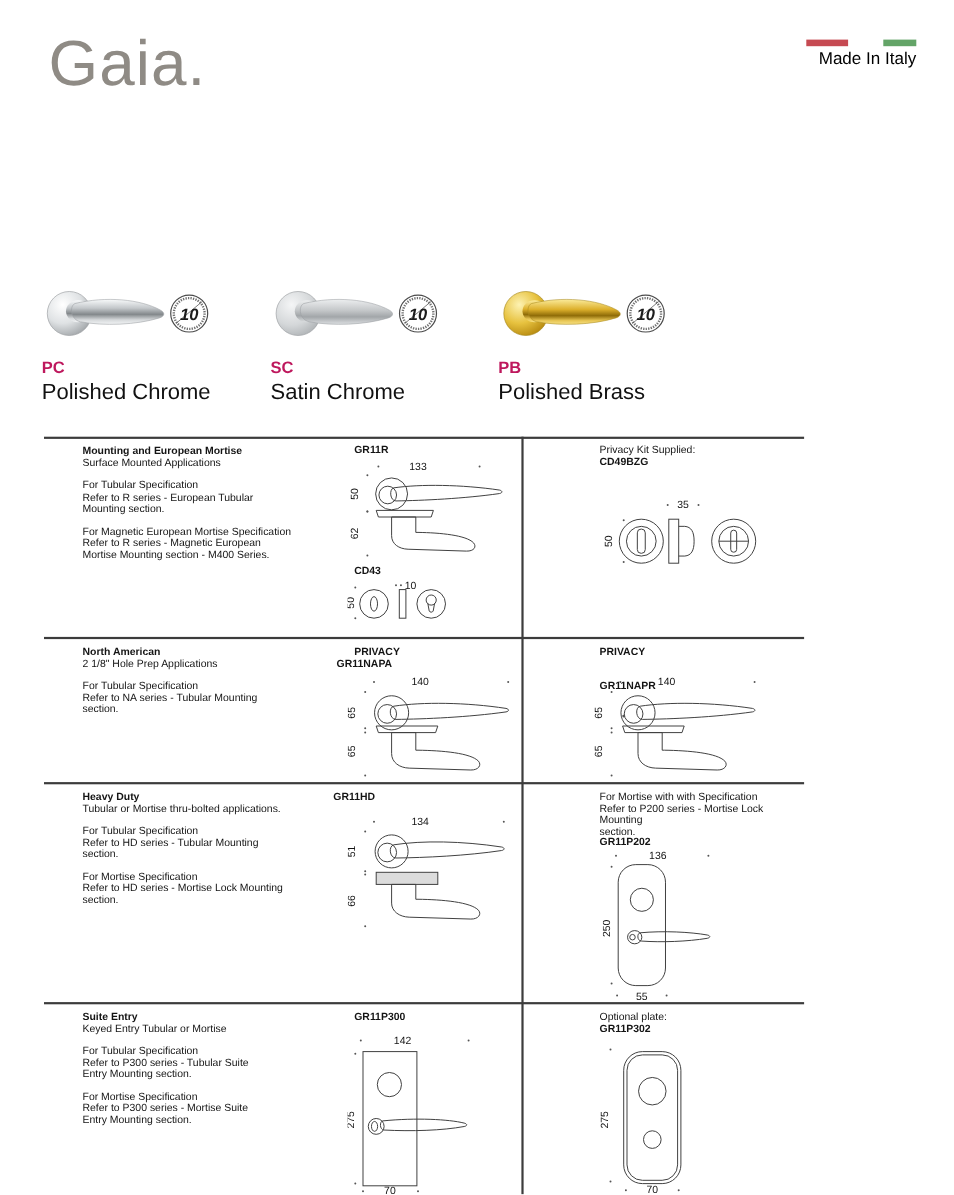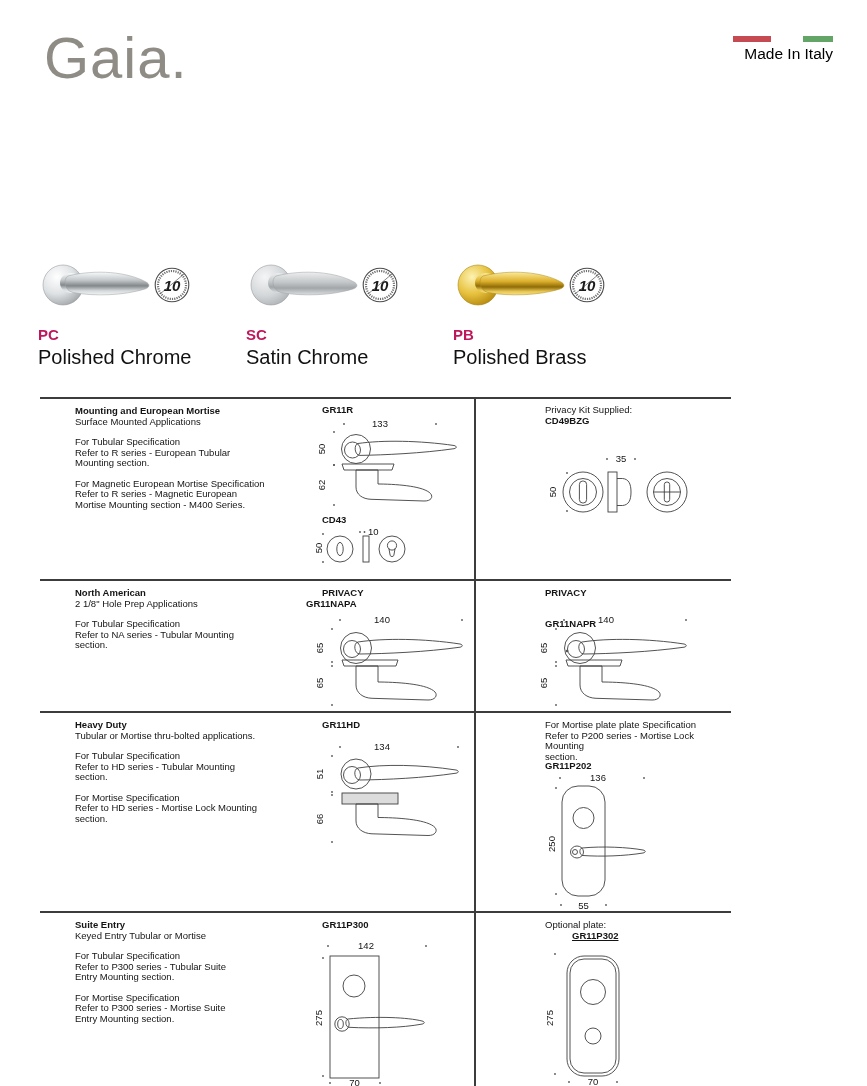--- a/index.html
+++ b/index.html
@@ -281,42 +281,42 @@
     <div class="spec-title">Heavy Duty</div>
     <div class="spec-sub">Tubular or Mortise thru-bolted applications.</div>
     <div class="spec-para">For Tubular Specification
 Refer to HD series - Tubular Mounting
 section.</div>
     <div class="spec-para">For Mortise Specification
 Refer to HD series - Mortise Lock Mounting
 section.</div>
   </div>
 
-  <div class="model-label" style="left:322px;top:719px;">GR11HD</div>
+  <div class="model-label" style="left:303px;top:719px;">GR11HD</div>
   <svg class="diag abs" style="left:316px;top:737px;" width="158" height="60" viewBox="0 0 158 60">
     <circle class="dot" cx="24" cy="10" r="0.9"></circle>
       <circle class="dot" cx="142" cy="10" r="0.9"></circle>
     <text class="dl" x="66" y="13" text-anchor="middle">134</text>
     <circle class="dot" cx="16" cy="19" r="0.9"></circle>
       <circle class="dot" cx="16" cy="55" r="0.9"></circle>
     <text class="dl" transform="rotate(-90 7 37)" x="7" y="37" text-anchor="middle">51</text>
     <circle cx="40" cy="37" r="15"></circle>
     <circle cx="36" cy="38" r="8.5"></circle>
     <path d="M42,31 C68,27 104,27.5 140,33 C143,33.6 143,35.7 140,36.2 C108,41 70,42.7 44,43 C38,43.1 37,32 42,31 Z"></path>
   </svg>
   <svg class="diag abs" style="left:316px;top:789px;" width="158" height="58" viewBox="0 0 158 58">
     <circle class="dot" cx="16" cy="6" r="0.9"></circle>
       <circle class="dot" cx="16" cy="53" r="0.9"></circle>
     <text class="dl" transform="rotate(-90 7 30)" x="7" y="30" text-anchor="middle">66</text>
     <rect class="fillgray" x="26" y="4" width="56" height="11"></rect>
     <path d="M40,15 L40,32 C40,39.5 47,44.5 56,44.8 L112,46.5 C119,46.7 122,42 119,38.5 C112,31 86,28.8 64,28.5 L62,28.5 L62,15 Z"></path>
   </svg>
 
   <div class="cell-text" style="left:545px;top:720px;width:185px;">
-    <div class="spec-sub">For Mortise plate plate Specification
+    <div class="spec-sub">For Mortise with with Specification
 Refer to P200 series - Mortise Lock Mounting
 section.</div>
   </div>
   <div class="model-label" style="left:545px;top:760px;">GR11P202</div>
   <svg class="diag abs" style="left:548px;top:770px;" width="120" height="142" viewBox="0 0 120 142">
     <circle class="dot" cx="12" cy="8" r="0.9"></circle>
       <circle class="dot" cx="96" cy="8" r="0.9"></circle>
     <text class="dl" x="50" y="11" text-anchor="middle">136</text>
     <rect x="14" y="16" width="43" height="110" rx="16"></rect>
     <circle cx="35.5" cy="48" r="10.5"></circle>
@@ -354,21 +354,21 @@
     <path d="M32,83 C62,80 92,81.5 106,85 C109,85.7 109,87.5 106,88.1 C86,91.8 58,92.6 33,91.3 C29,91 29,83.4 32,83 Z"></path>
     <circle class="dot" cx="7" cy="22" r="0.9"></circle>
       <circle class="dot" cx="7" cy="140" r="0.9"></circle>
     <text class="dl" transform="rotate(-90 6 82)" x="6" y="82" text-anchor="middle">275</text>
     <circle class="dot" cx="14" cy="147" r="0.9"></circle>
       <circle class="dot" cx="64" cy="147" r="0.9"></circle>
     <text class="dl" x="38.5" y="149.5" text-anchor="middle">70</text>
   </svg>
 
   <div class="plain-label" style="left:545px;top:919px;">Optional plate:</div>
-  <div class="model-label" style="left:572px;top:930px;text-decoration:underline;">GR11P302</div>
+  <div class="model-label" style="left:545px;top:930px;">GR11P302</div>
   <svg class="diag abs" style="left:545px;top:946px;" width="112" height="140" viewBox="0 0 112 140">
     <circle class="dot" cx="10" cy="8" r="0.9"></circle>
     <rect x="22" y="10" width="52" height="120" rx="17"></rect>
     <rect x="25" y="13" width="46" height="114" rx="14"></rect>
     <circle cx="48" cy="46" r="12.5"></circle>
     <circle cx="48" cy="90" r="8"></circle>
     <circle class="dot" cx="10" cy="128" r="0.9"></circle>
     <text class="dl" transform="rotate(-90 8 72)" x="8" y="72" text-anchor="middle">275</text>
     <circle class="dot" cx="24" cy="136" r="0.9"></circle>
       <circle class="dot" cx="72" cy="136" r="0.9"></circle>

